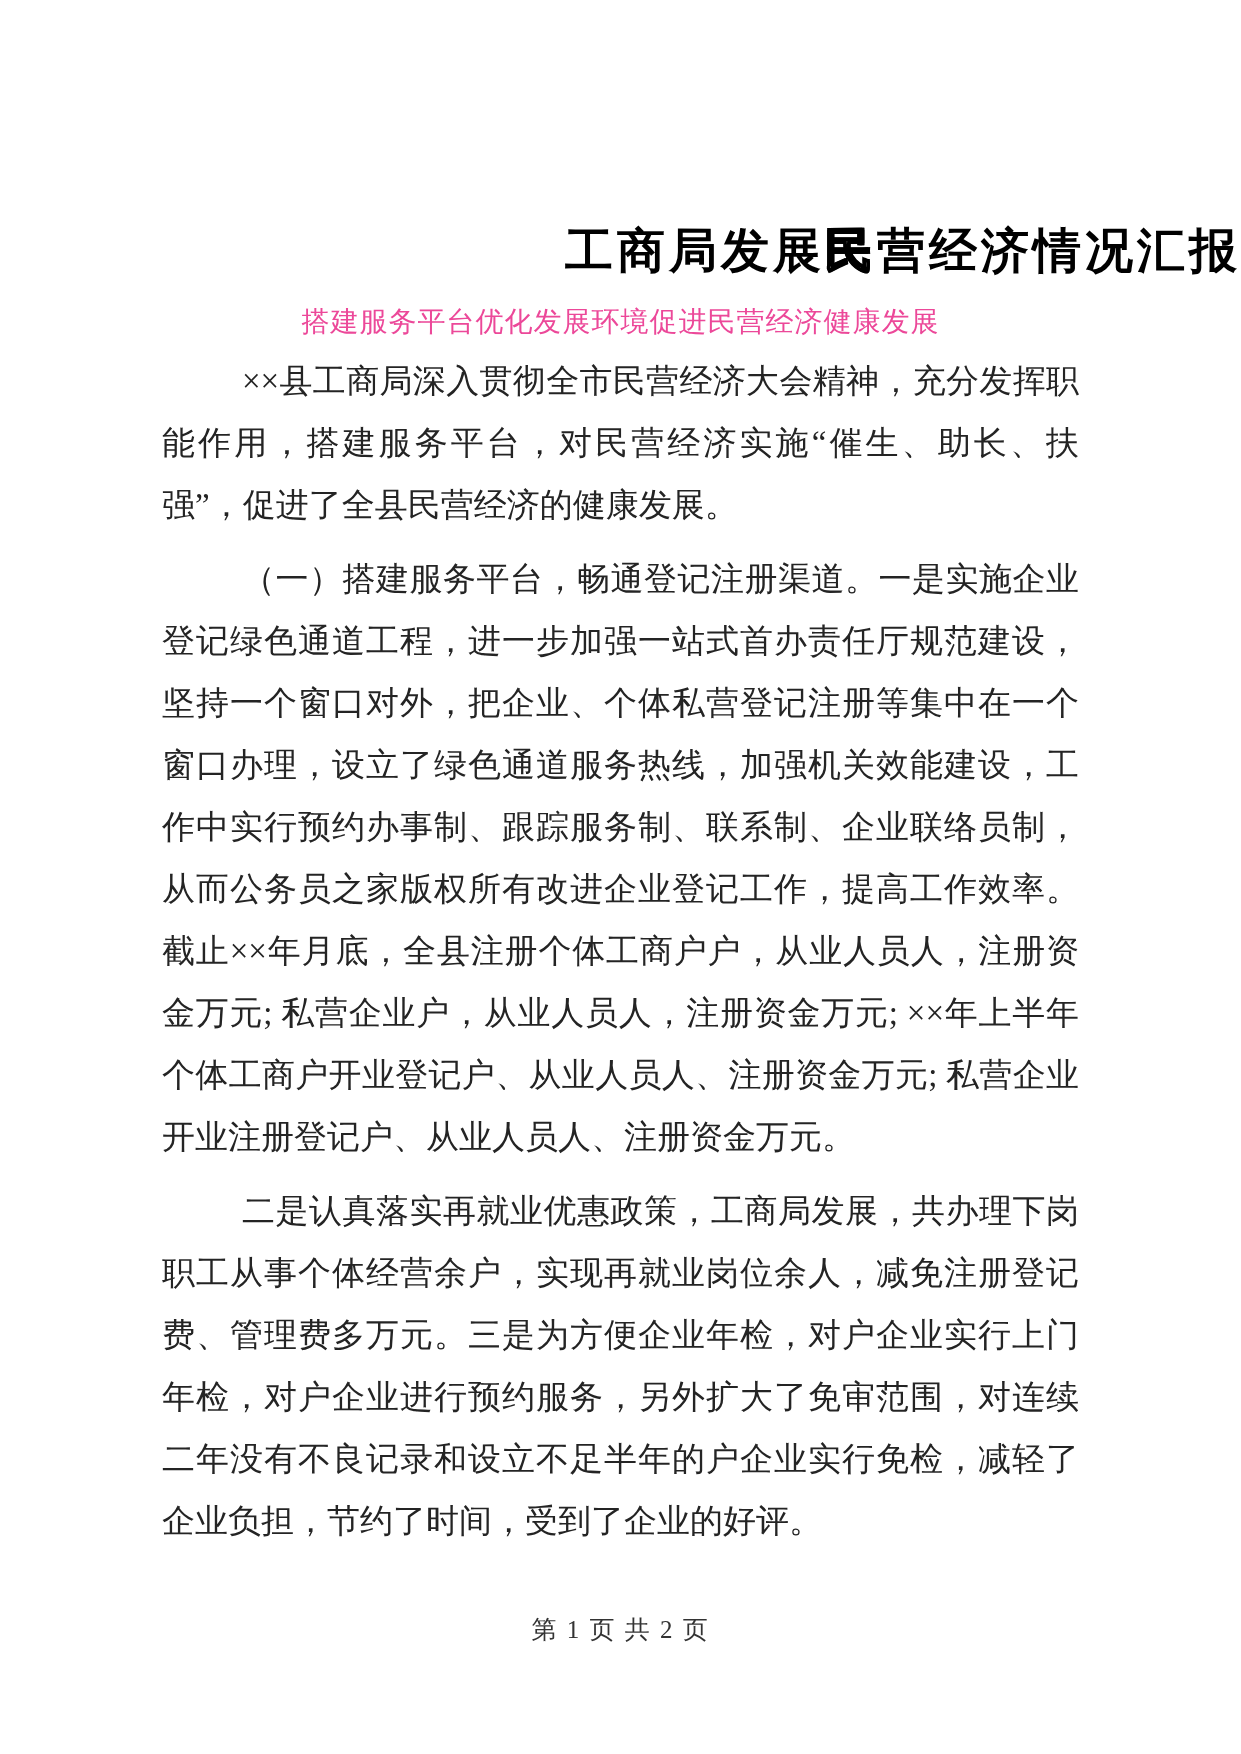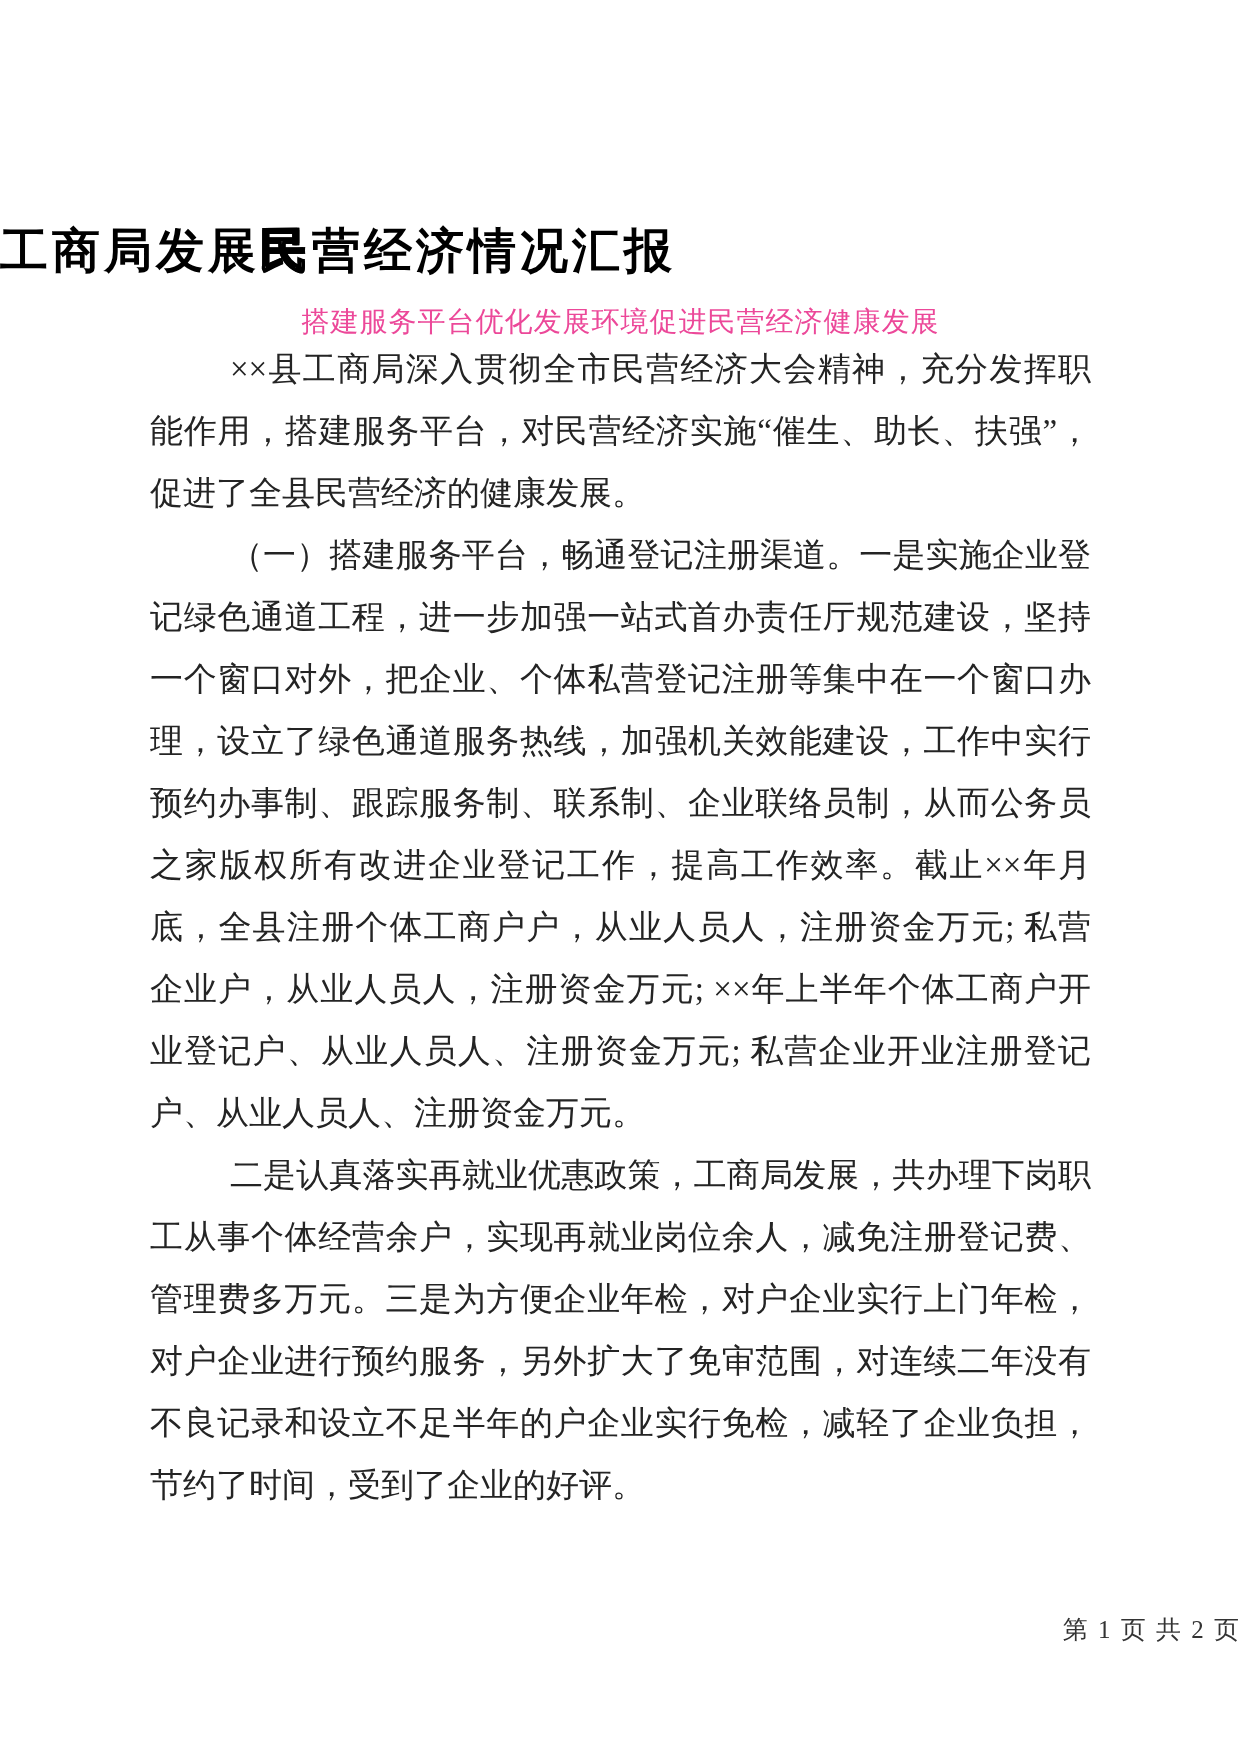--- a/index.html
+++ b/index.html
@@ -13,21 +13,21 @@
     position: relative;
     overflow: hidden;
     font-family: "Liberation Serif", serif;
     color: #1e1e1e;
   }
   .doc-title {
     position: absolute;
     top: 186px;
     left: 0;
     width: 100%;
-    text-align: left;
+    text-align: right;
     font-family: "Liberation Sans", sans-serif;
     font-weight: 700;
     font-size: 48px;
     line-height: 66px;
     letter-spacing: 4px;
     color: #000000;
     white-space: nowrap;
   }
   .doc-title .outlined {
     color: #ffffff;
@@ -52,31 +52,31 @@
     position: absolute;
     top: 338px;
     left: 150px;
     width: 941px;
     font-size: 33px;
     line-height: 62px;
     text-align: justify;
     color: #242424;
   }
   .doc-body p {
-    margin: 0;
+    margin: 12px;
     padding: 0;
     text-indent: 80px;
     word-break: break-all;
   }
   .doc-footer {
     position: absolute;
     top: 1610px;
     left: 0;
     width: 100%;
-    text-align: right;
+    text-align: center;
     font-size: 25px;
     line-height: 40px;
     color: #333333;
     letter-spacing: 2px;
   }
 </style>
 </head>
 <body>
 
 <h1 class="doc-title"><span>工商局发展</span><span class="outlined">民</span><span>营经济情况汇报</span></h1>

